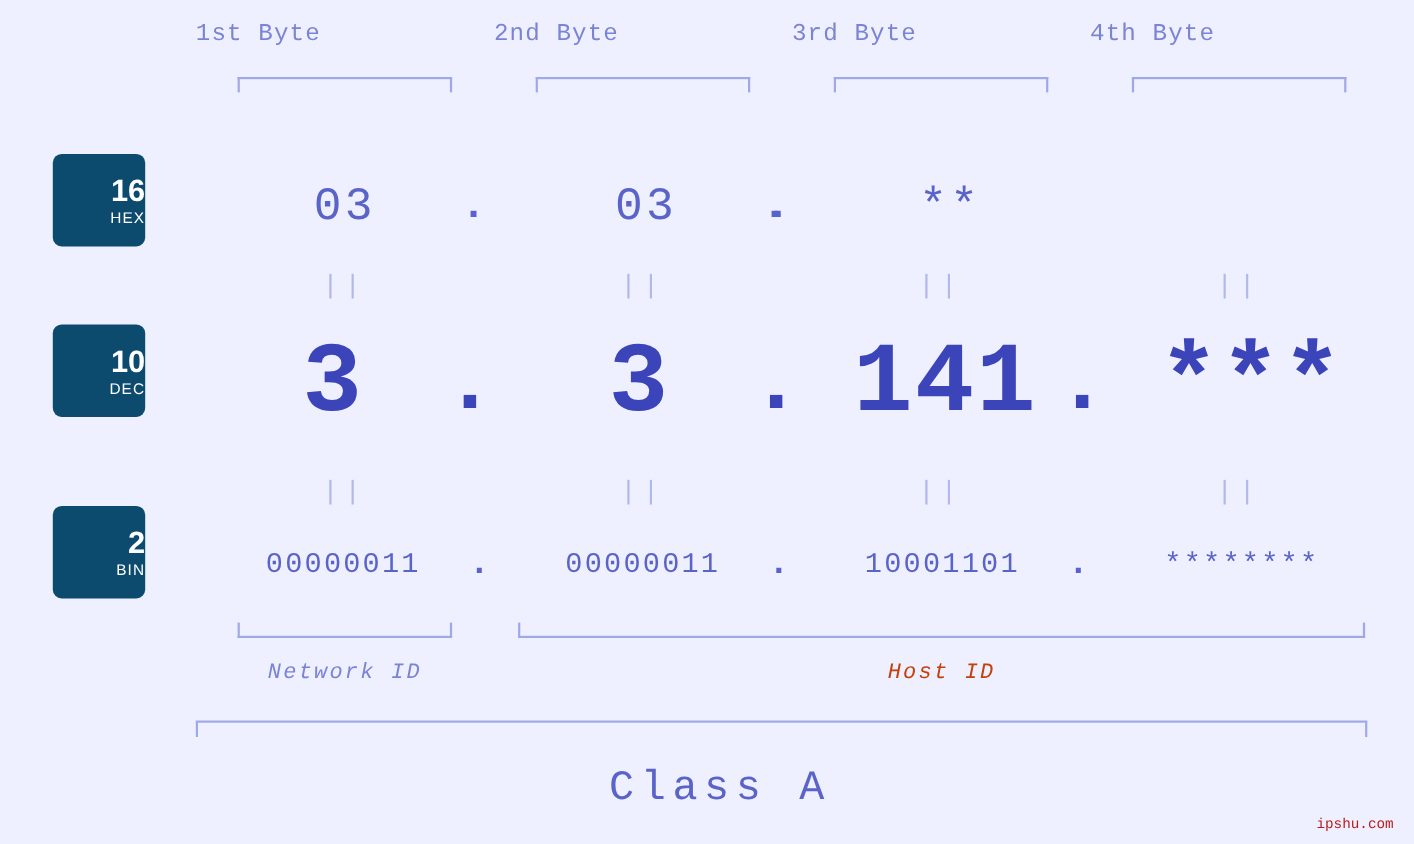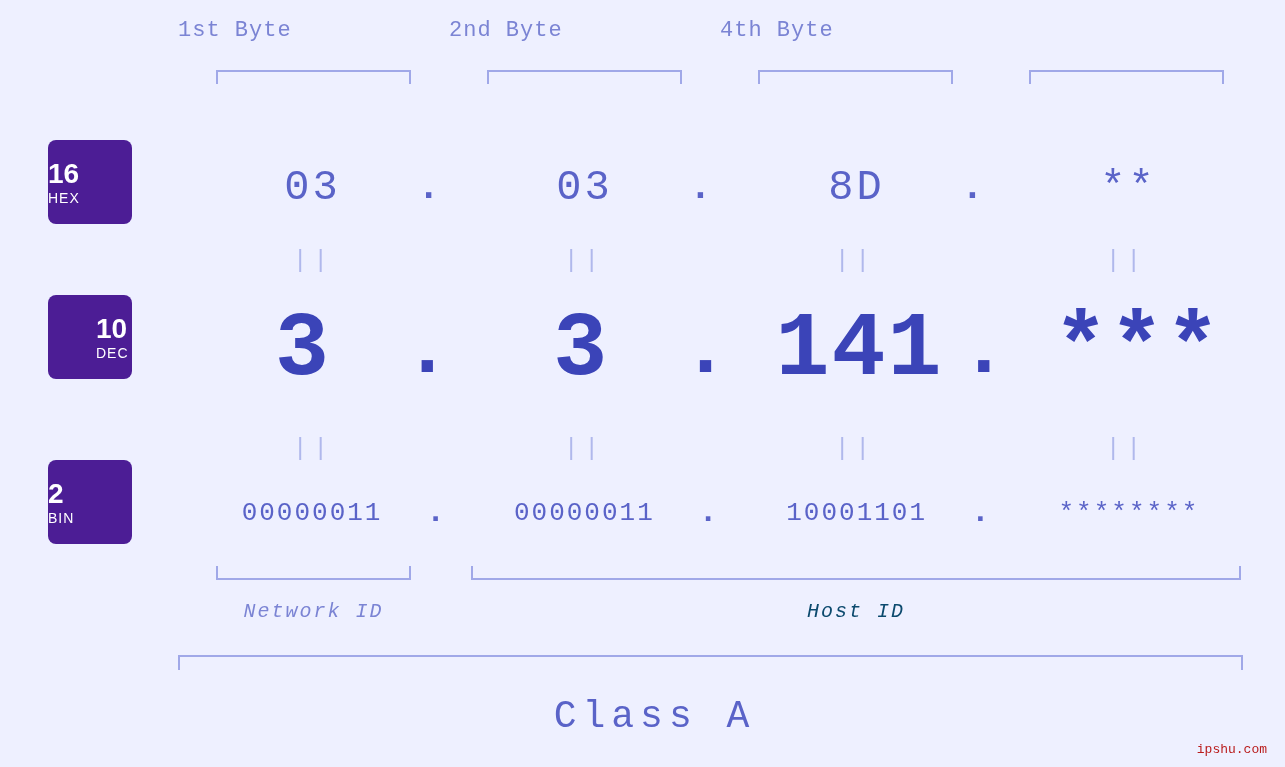--- a/index.html
+++ b/index.html
@@ -9,25 +9,25 @@
       height: 767px;
       background: #eef0ff;
       font-family: 'Courier New', Courier, monospace;
       overflow: hidden;
       position: relative;
     }
 
     .badge {
       width: 84px;
       height: 84px;
-      background: #4c1d95;
+      background: #0c4a6e;
       border-radius: 8px;
       display: flex;
       flex-direction: column;
-      align-items: flex-start;
+      align-items: flex-end;
       justify-content: center;
       color: white;
       margin-bottom: 80px;
     }
 
     .badge:last-child {
       margin-bottom: 0;
     }
 
     .badge-num {
@@ -264,21 +264,21 @@
       width: 271px;
       text-align: center;
       color: #7b84d4;
       font-size: 20px;
       letter-spacing: 2px;
     }
 
     .host-id-label {
       width: 814px;
       text-align: center;
-      color: #0c4a6e;
+      color: #c2410c;
       font-size: 20px;
       letter-spacing: 2px;
     }
 
     
     .large-bot-bracket {
       position: absolute;
       top: 655px;
       left: 178px;
       width: 1065px;
@@ -328,20 +328,21 @@
     }
   </style>
 </head>
 <body>
 
 <div class="full-layout">
 
   <div class="byte-labels">
     <div class="byte-label-item">1st Byte</div>
     <div class="byte-label-item">2nd Byte</div>
+    <div class="byte-label-item">3rd Byte</div>
     <div class="byte-label-item">4th Byte</div>
   </div>
 
   <div class="top-brackets">
     <div class="top-bracket-item">
       <div class="top-bracket-shape"></div>
     </div>
     <div class="top-bracket-item">
       <div class="top-bracket-shape"></div>
     </div>
@@ -370,23 +371,20 @@
 
   <div class="hex-row">
     <div class="hex-cell">
       <span class="hex-val">03</span>
     </div>
     <span style="color:#5a63c8;font-size:38px;font-weight:bold;margin-left:-30px;margin-right:10px;">.</span>
     <div class="hex-cell">
       <span class="hex-val">03</span>
     </div>
     <span style="color:#5a63c8;font-size:38px;font-weight:bold;margin-left:-30px;margin-right:10px;">.</span>
-    <div class="hex-cell">
-      <span class="hex-val">8D</span>
-    </div>
     <span style="color:#5a63c8;font-size:38px;font-weight:bold;margin-left:-30px;margin-right:10px;">.</span>
     <div class="hex-cell">
       <span class="hex-val">**</span>
     </div>
   </div>
 
   <div class="eq-row-1">
     <div class="eq-cell">||</div>
     <div class="eq-cell">||</div>
     <div class="eq-cell">||</div>

